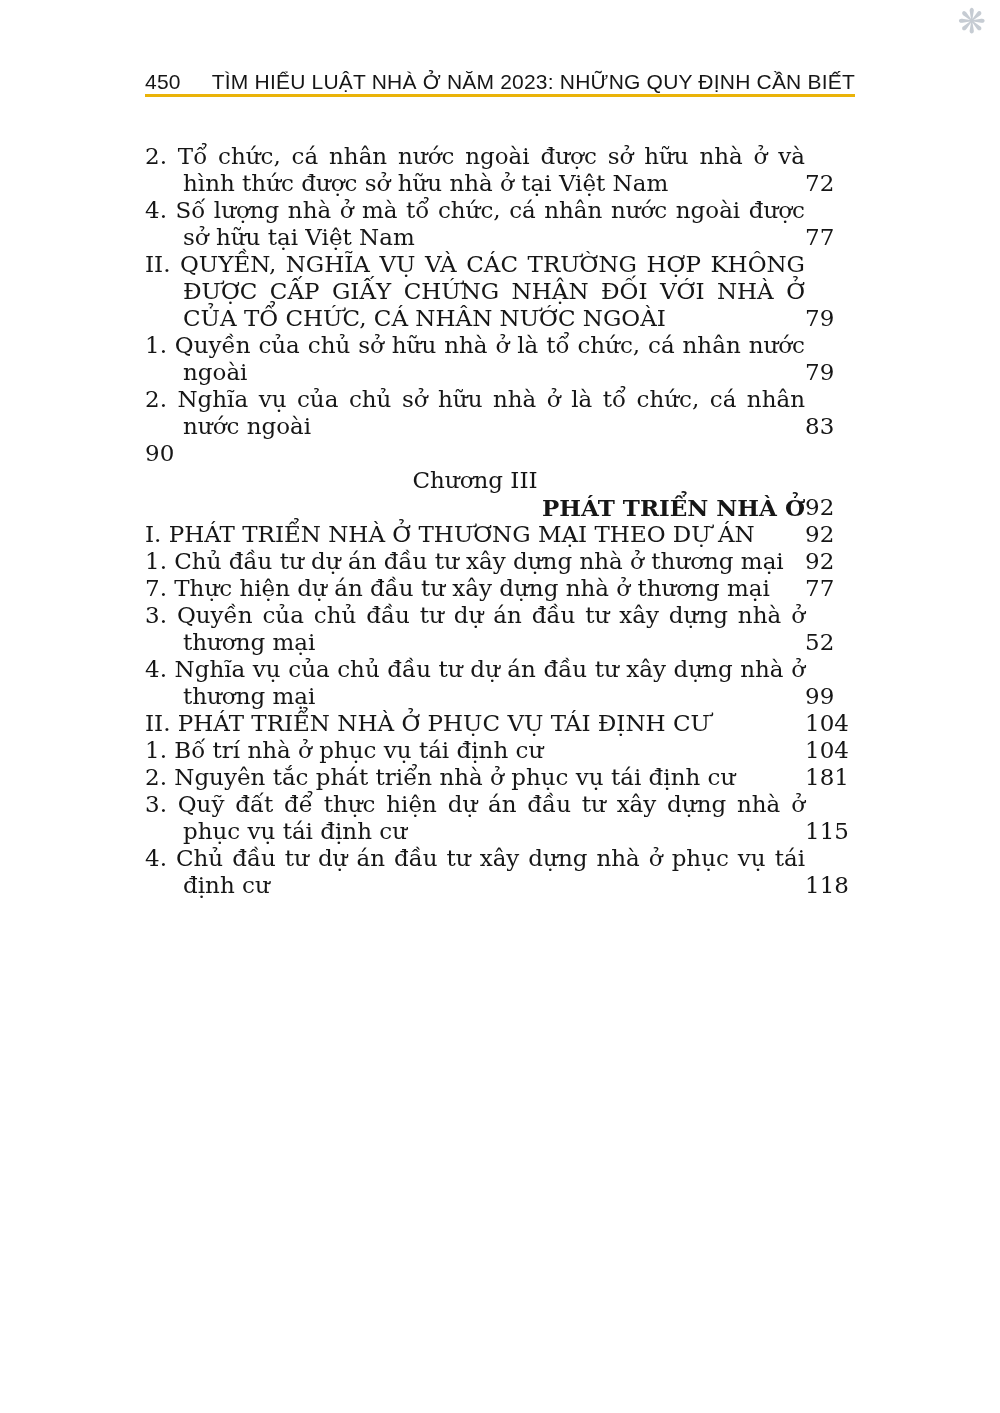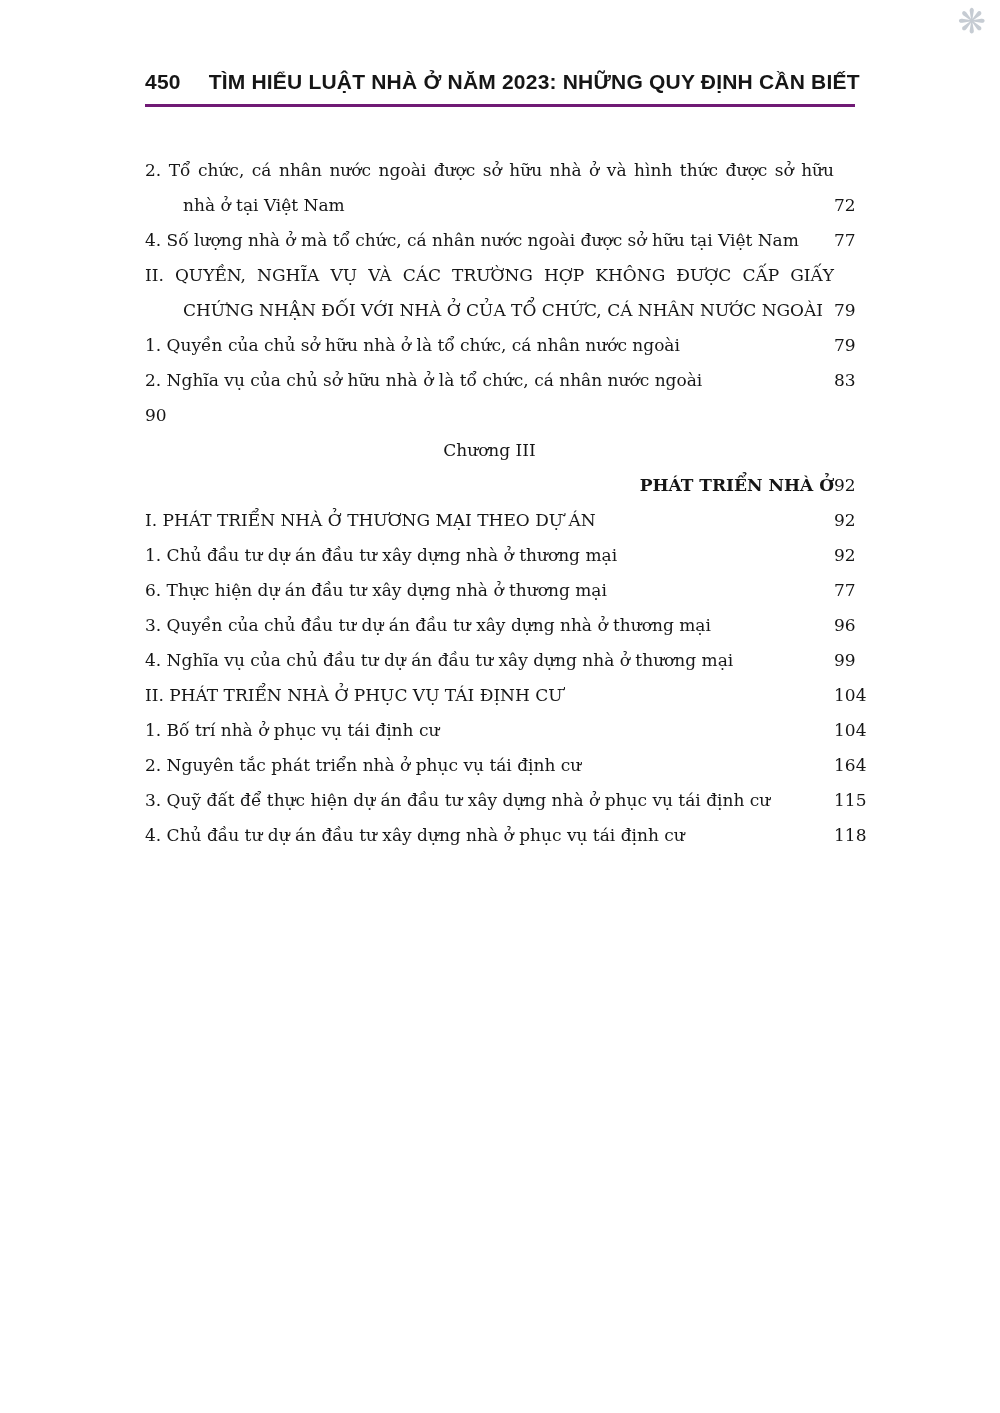--- a/index.html
+++ b/index.html
@@ -21,34 +21,33 @@
     font-size: 34px;
     line-height: 34px;
     color: #c6ccd3;
     font-family: "DejaVu Sans", sans-serif;
   }
   .header {
     display: flex;
     align-items: baseline;
     gap: 28px;
     margin: 70px 145px 0 145px;
-    padding-bottom: 10px;
-    border-bottom: 3px solid #701a75;
+    border-bottom: 3px solid #eab308;
     font-family: "Liberation Sans", "DejaVu Sans", sans-serif;
-    font-weight: bold;
+    font-weight: normal;
     font-size: 21px;
     letter-spacing: 0.2px;
     white-space: nowrap;
   }
   .header-pagenum { flex: none; }
   .header-title { flex: 1; text-align: right; }
   .toc {
-    margin: 46px 88px 0 145px;
-    font-size: 17px;
-    line-height: 35px;
+    margin: 46px 117px 0 145px;
+    font-size: 23px;
+    line-height: 27px;
   }
   .toc-entry { display: flex; align-items: flex-end; }
   .toc-text {
     flex: 1;
     min-width: 0;
     text-align: justify;
     padding-left: 38px;
     text-indent: -38px;
   }
   .toc-page {
@@ -110,42 +109,42 @@
       </div>
       <div class="toc-entry section">
         <div class="toc-text">I. PHÁT TRIỂN NHÀ Ở THƯƠNG MẠI THEO DỰ ÁN</div>
         <div class="toc-page">92</div>
       </div>
       <div class="toc-entry item">
         <div class="toc-text">1. Chủ đầu tư dự án đầu tư xây dựng nhà ở thương mại</div>
         <div class="toc-page">92</div>
       </div>
       <div class="toc-entry item">
-        <div class="toc-text">6. Thực hiện dự án đầu tư xây dựng nhà ở thương mại</div>
+        <div class="toc-text">7. Thực hiện dự án đầu tư xây dựng nhà ở thương mại</div>
         <div class="toc-page">77</div>
       </div>
       <div class="toc-entry item">
         <div class="toc-text">3. Quyền của chủ đầu tư dự án đầu tư xây dựng nhà ở thương mại</div>
-        <div class="toc-page">96</div>
+        <div class="toc-page">52</div>
       </div>
       <div class="toc-entry item">
         <div class="toc-text">4. Nghĩa vụ của chủ đầu tư dự án đầu tư xây dựng nhà ở thương mại</div>
         <div class="toc-page">99</div>
       </div>
       <div class="toc-entry section">
         <div class="toc-text">II. PHÁT TRIỂN NHÀ Ở PHỤC VỤ TÁI ĐỊNH CƯ</div>
         <div class="toc-page">104</div>
       </div>
       <div class="toc-entry item">
         <div class="toc-text">1. Bố trí nhà ở phục vụ tái định cư</div>
         <div class="toc-page">104</div>
       </div>
       <div class="toc-entry item">
         <div class="toc-text">2. Nguyên tắc phát triển nhà ở phục vụ tái định cư</div>
-        <div class="toc-page">164</div>
+        <div class="toc-page">181</div>
       </div>
       <div class="toc-entry item">
         <div class="toc-text">3. Quỹ đất để thực hiện dự án đầu tư xây dựng nhà ở phục vụ tái định cư</div>
         <div class="toc-page">115</div>
       </div>
       <div class="toc-entry item">
         <div class="toc-text">4. Chủ đầu tư dự án đầu tư xây dựng nhà ở phục vụ tái định cư</div>
         <div class="toc-page">118</div>
       </div>
     </div>

